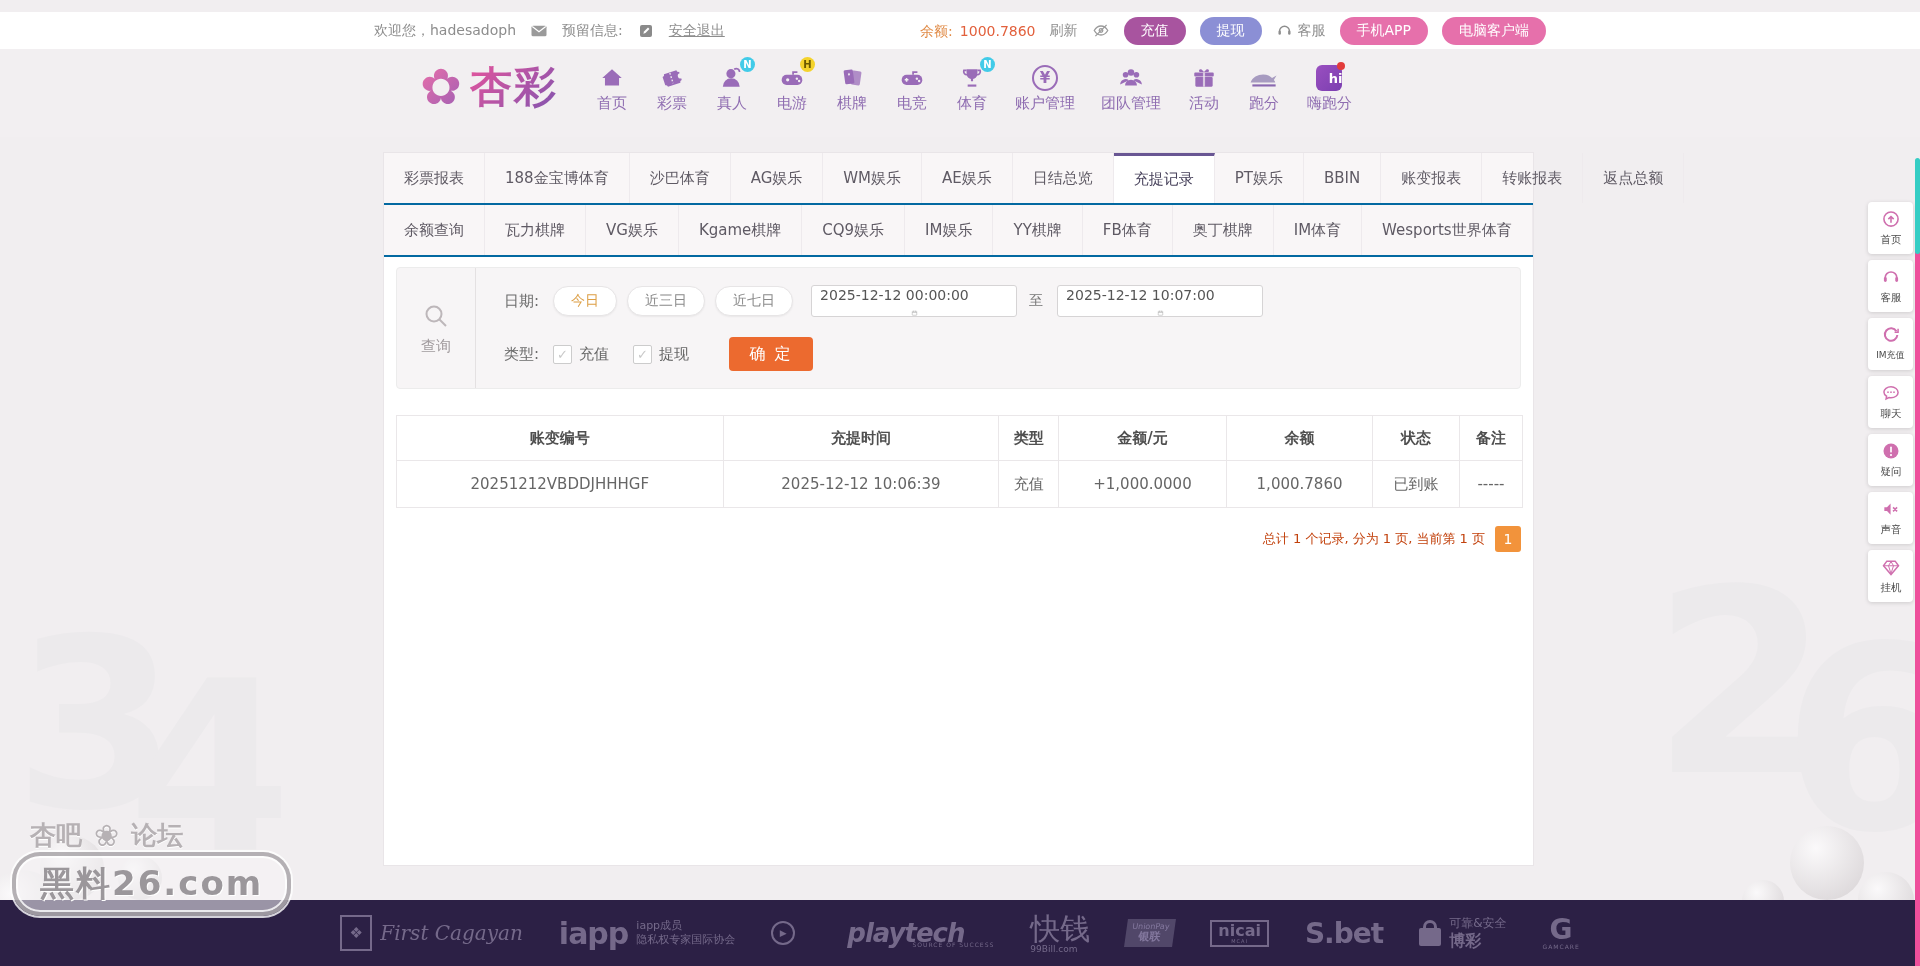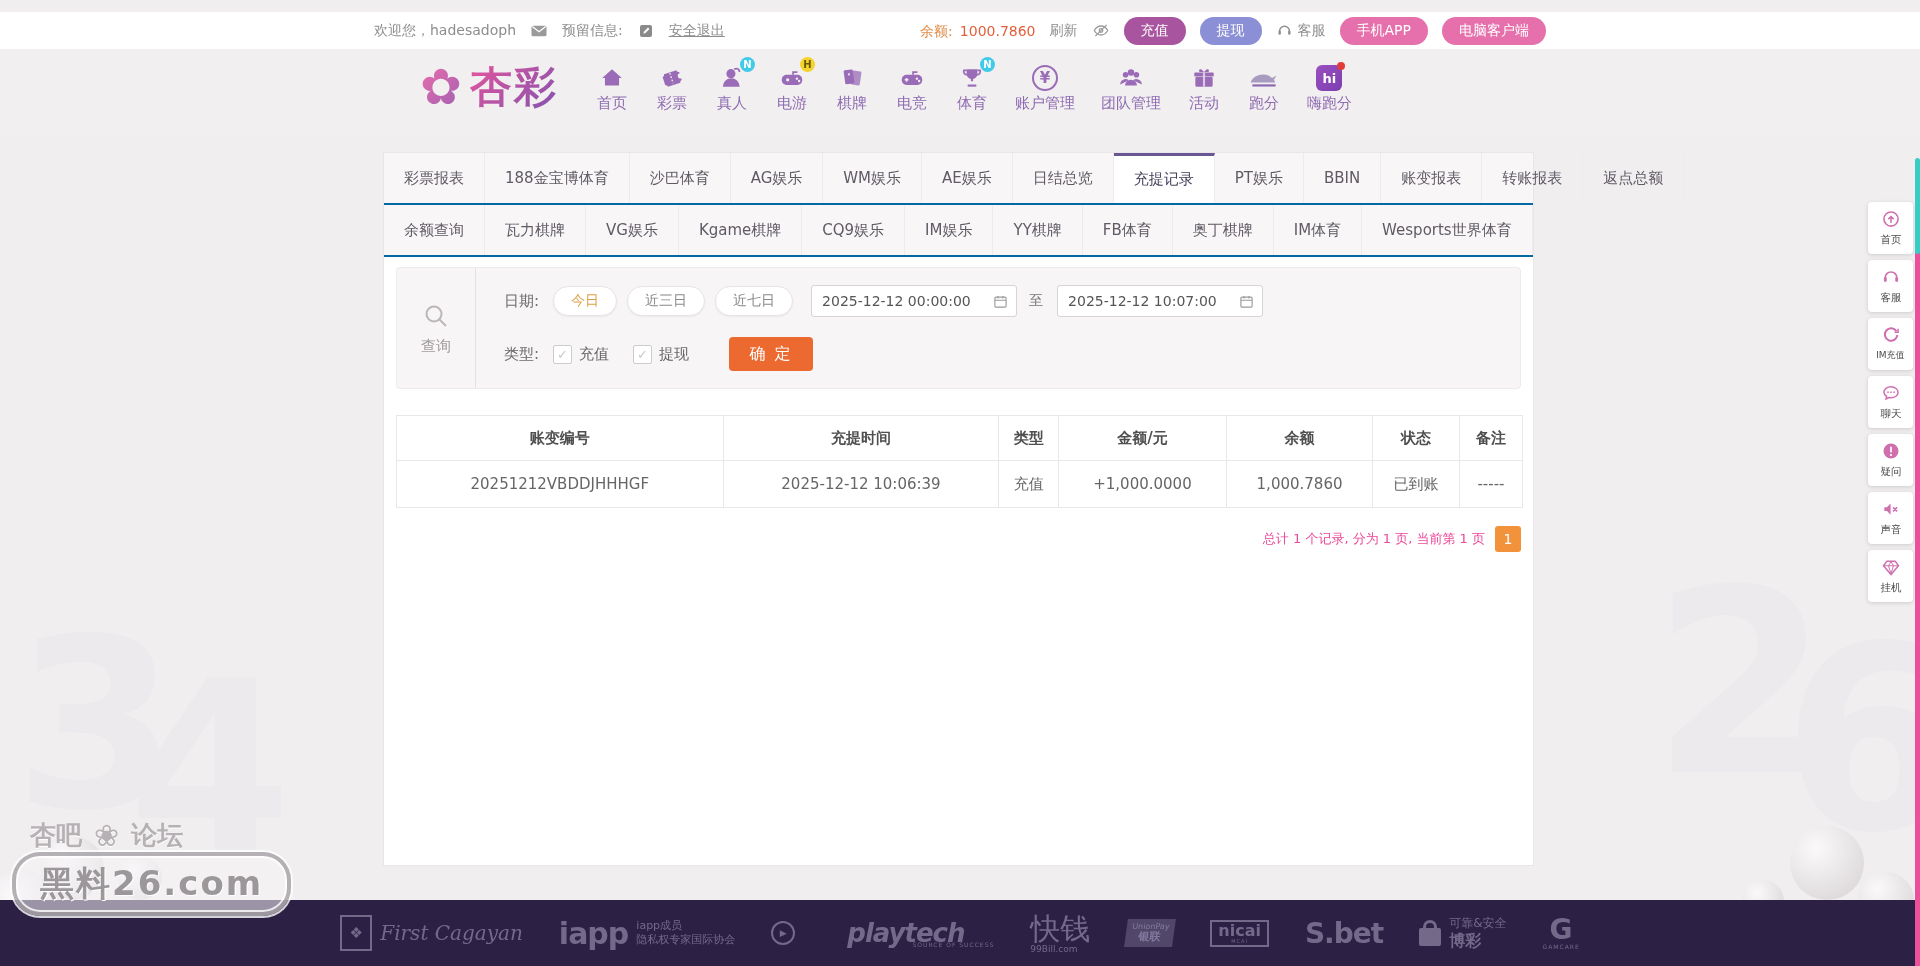--- a/index.html
+++ b/index.html
@@ -36,59 +36,59 @@
   .brand-name{font-size:42px;font-weight:800;letter-spacing:2px;background:linear-gradient(135deg,#e8559c,#7e54b0);-webkit-background-clip:text;background-clip:text;color:transparent;}
   .main-nav{display:flex;align-items:flex-end;margin-left:24px;}
   .nav-item{position:relative;display:flex;flex-direction:column;align-items:center;gap:3px;padding:0 13px;cursor:pointer;}
   .nav-ico{position:relative;width:34px;height:30px;display:flex;align-items:flex-end;justify-content:center;}
   .nav-ico svg{display:block;}
   .nav-label{font-size:15px;color:#8f6db1;white-space:nowrap;}
   .badge{position:absolute;top:-4px;right:-6px;width:15px;height:15px;border-radius:50%;font-size:10px;font-weight:700;display:flex;align-items:center;justify-content:center;}
   .badge-n{background:#42cbe8;color:#fff;}
   .badge-h{background:#f4d32c;color:#6b5a00;}
   .coin-ico{width:26px;height:26px;border:2.5px solid #9a6cb8;border-radius:50%;color:#9a6cb8;font-weight:800;font-size:15px;display:flex;align-items:center;justify-content:center;box-sizing:border-box;}
-  .hi-ico{width:26px;height:26px;border-radius:6px;background:linear-gradient(135deg,#9a4fc0,#7b3fb0);color:#fff;font-weight:800;font-size:13px;display:flex;align-items:center;justify-content:center;position:relative;}
+  .hi-ico{width:26px;height:26px;border-radius:6px;background:linear-gradient(135deg,#9a4fc0,#7b3fb0);color:#fff;font-weight:800;font-size:13px;display:flex;align-items:center;justify-content:flex-end;position:relative;}
   .hi-dot{position:absolute;top:-3px;right:-3px;width:8px;height:8px;border-radius:50%;background:#e23b3b;}
 
   
   .main-card{position:absolute;left:383px;top:152px;width:1151px;height:714px;background:#fff;border:1px solid #e9e5e8;box-sizing:border-box;z-index:4;}
   .tabs-row{display:flex;background:#f9f6f7;border-bottom:2px solid #0369a1;}
   .tab{padding:0 20px;height:50px;line-height:50px;font-size:15px;color:#5f5a64;border-right:1px solid #eeeaed;cursor:pointer;white-space:nowrap;box-sizing:border-box;}
   .tab.active{background:#fff;border-top:3px solid #695693;line-height:46px;color:#46405a;}
   .tabs-filler{flex:1;}
 
   
   .filter-panel{margin:10px 12px 0;height:122px;background:#f7f5f6;border:1px solid #ececec;border-radius:4px;display:flex;box-sizing:border-box;}
   .query-zone{width:78px;border-right:1px solid #e4e1e2;display:flex;flex-direction:column;align-items:center;justify-content:center;gap:6px;color:#a09a9d;cursor:pointer;}
   .query-label{font-size:15px;}
   .filter-rows{flex:1;display:flex;flex-direction:column;justify-content:center;gap:20px;padding-left:28px;}
   .f-row{display:flex;align-items:center;gap:10px;}
   .f-label{font-size:15px;color:#6b6b6b;margin-right:4px;}
   .preset-pill{height:30px;padding:0 17px;border-radius:15px;background:#fff;border:1px solid #e7e5e6;box-shadow:0 1px 2px rgba(0,0,0,.06);font-size:14px;color:#8a8a8a;cursor:pointer;display:flex;align-items:center;font-family:inherit;}
   .preset-pill.active{color:#dd9f45;}
-  .date-box{display:flex;align-items:center;gap:6px;height:32px;width:206px;background:#fff;border:1px solid #d6d4d5;border-radius:3px;padding:8px 8px;box-sizing:border-box;margin-left:8px;}
+  .date-box{display:flex;align-items:center;gap:6px;height:32px;width:206px;background:#fff;border:1px solid #d6d4d5;border-radius:3px;padding:0 8px;box-sizing:border-box;margin-left:8px;flex-direction:column;}
   .date-box input{border:none;outline:none;flex:1;font-size:14px;color:#555;font-family:inherit;background:transparent;width:100%;}
   .to-label{font-size:14px;color:#777;margin:0 2px;}
   .checkbox-group{display:flex;align-items:center;gap:7px;margin-right:14px;cursor:pointer;}
   .checkbox{width:17px;height:17px;border:1px solid #ccc;border-radius:2px;background:#fff;color:#c9c9c9;font-size:13px;display:flex;align-items:center;justify-content:center;}
   .checkbox-label{font-size:15px;color:#666;}
   .confirm-btn{margin-left:16px;width:84px;height:34px;background:#ec6a2f;border:none;border-radius:4px;color:#fff;font-size:16px;cursor:pointer;font-family:inherit;letter-spacing:2px;}
 
   
   .records-table{margin:26px 12px 0;width:1127px;border-collapse:collapse;}
   .records-table th,.records-table td{border:1px solid #eae7e9;text-align:center;font-size:15px;}
   .records-table th{height:42px;color:#4f4f4f;font-weight:700;}
   .records-table td{height:44px;color:#666;}
   .c1{width:29%;}.c2{width:24.5%;}.c3{width:5.3%;}.c4{width:14.9%;}.c5{width:13%;}.c6{width:7.7%;}.c7{width:5.6%;}
   .amount-pos{color:#e34b4b;}
   .status-ok{color:#53b567;}
 
   
   .pagination{margin:18px 12px 0;display:flex;justify-content:flex-end;align-items:center;gap:10px;}
-  .page-summary{font-size:13px;color:#ec4899;margin-left:25px;}
+  .page-summary{font-size:13px;color:#c2410c;margin-left:25px;}
   .page-box{width:26px;height:26px;background:#f2933b;border-radius:3px;color:#fff;font-size:14px;display:flex;align-items:center;justify-content:center;cursor:pointer;}
 
   
   .side-nav{position:absolute;right:7px;top:202px;width:45px;display:flex;flex-direction:column;gap:6px;z-index:30;}
   .side-item{background:#fff;border-radius:4px;height:52px;display:flex;flex-direction:column;align-items:center;justify-content:center;gap:3px;box-shadow:0 1px 4px rgba(0,0,0,.15);cursor:pointer;}
   .side-item .lbl{font-size:11px;color:#4a4a4a;white-space:nowrap;transform:scale(.95);}
   .side-item .lbl.small{transform:scale(.82);}
   .scroll-strip{position:absolute;right:0;top:160px;bottom:0;width:5px;background:#ee4f9b;z-index:31;}
   .scroll-thumb{position:absolute;right:0;top:158px;width:5px;height:96px;background:#35cdc4;border-radius:3px;z-index:32;cursor:grab;}
 

